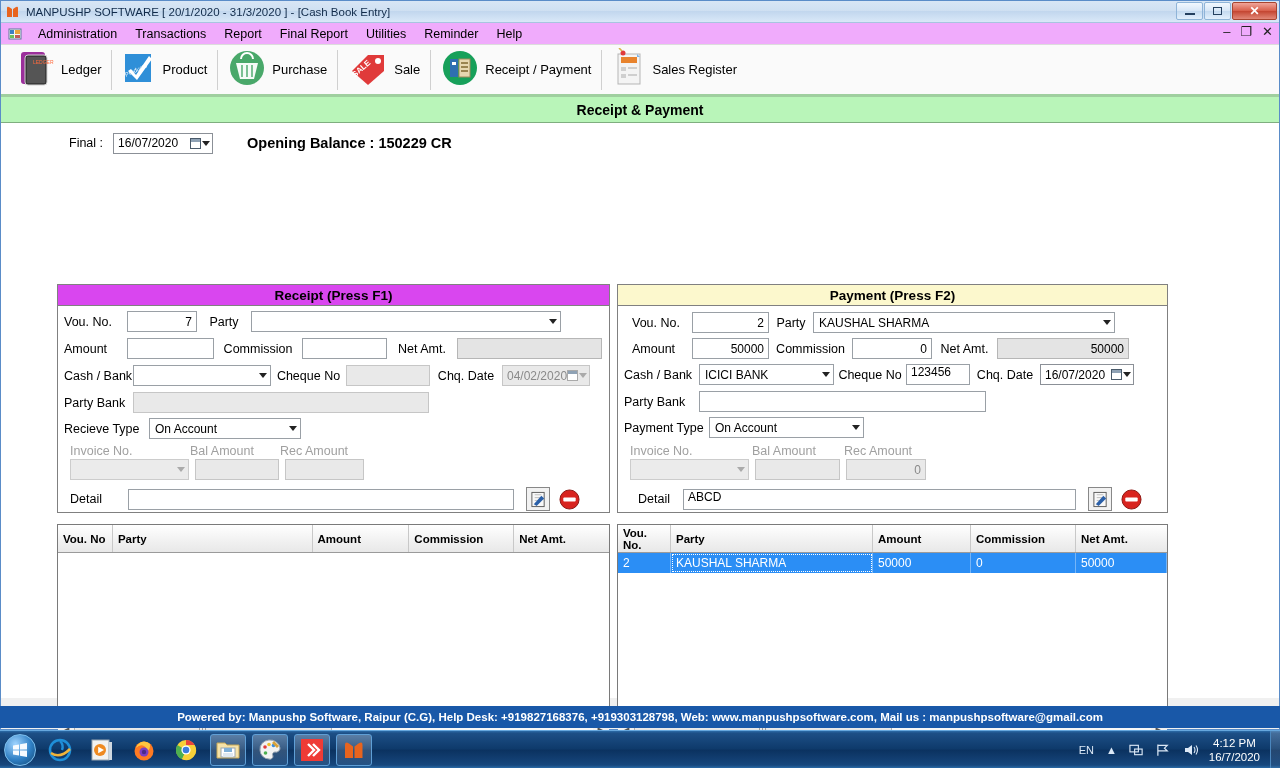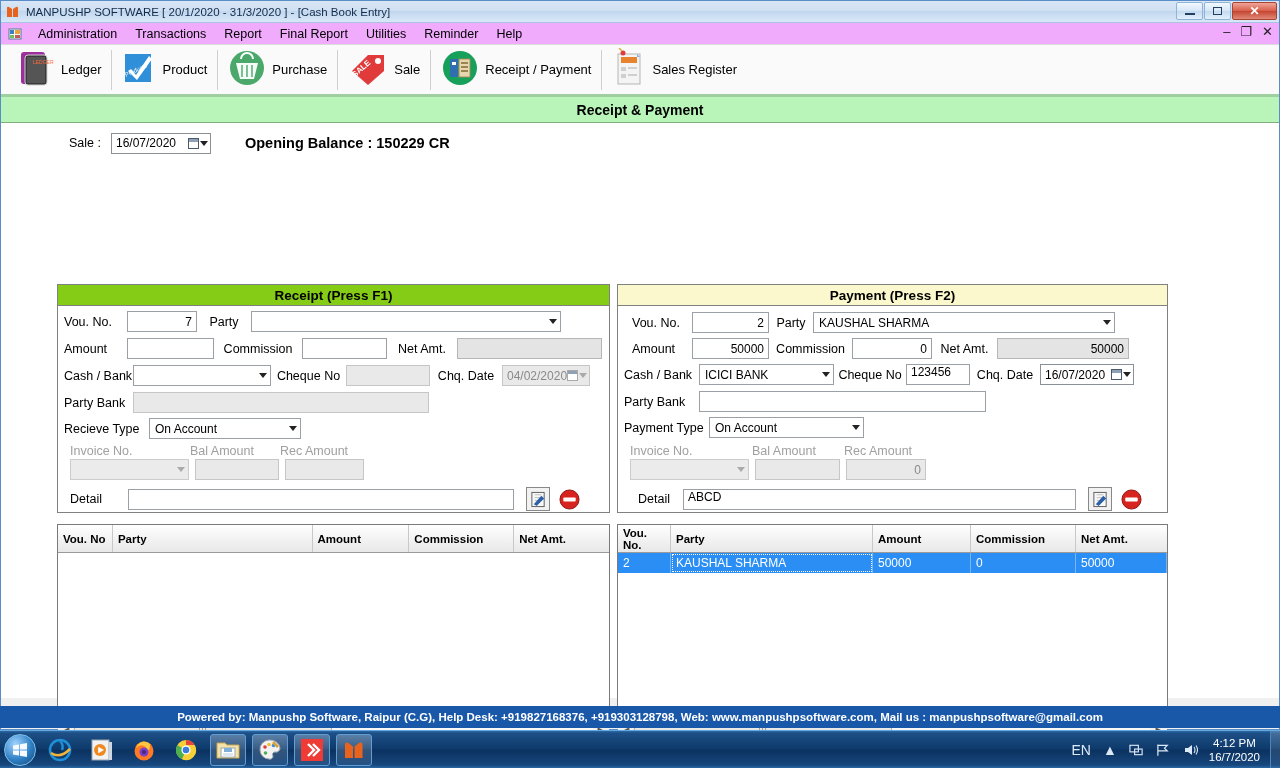--- a/index.html
+++ b/index.html
@@ -106,21 +106,21 @@
     width: 0; height: 0; border-left: 4px solid transparent; border-right: 4px solid transparent;
     border-top: 5px solid #222;
   }
 
   
   .panel { position: absolute; border: 1px solid #808080; background: #fff; }
   .panel-head {
     height: 21px; display: flex; align-items: center; justify-content: center;
     font-weight: bold; font-size: 13.5px; color: #000; border-bottom: 1px solid #808080;
   }
-  .panel-head.receipt { background: #84cc16; }
+  .panel-head.receipt { background: #d946ef; }
   .panel-head.payment { background: #fcf8cd; }
 
   .frow { position: absolute; display: flex; align-items: center; }
   input.tf, .tf {
     height: 21px; border: 1px solid #9aa0a6; background: #fff; font-size: 12px;
     padding: 0 4px; font-family: "Liberation Sans", sans-serif; color: #000;
     outline: none;
   }
   .tf.num { text-align: right; }
   .tf.ro { background: #e4e4e4; color: #000; border: 1px solid #b6b6b6; }
@@ -201,21 +201,21 @@
   }
   .tb-app {
     width: 36px; height: 32px; margin-left: 6px; display: flex; align-items: center;
     justify-content: center; flex: 0 0 auto;
   }
   .tb-app.boxed {
     border: 1px solid #5f9fd6; border-radius: 3px;
     background: linear-gradient(to bottom, rgba(255,255,255,.28), rgba(255,255,255,.06));
   }
   .tray { position: absolute; right: 0; top: 0; height: 38px; display: flex; align-items: center; }
-  .tray-item { color: #dce9f7; font-size: 14px; margin: 0 6px; display: flex; align-items: center; }
+  .tray-item { color: #dce9f7; font-size: 11px; margin: 0 6px; display: flex; align-items: center; }
   .clock { color: #fff; font-size: 11.5px; text-align: center; line-height: 14px; margin: 0 10px 0 4px; }
   .show-desktop { width: 10px; height: 38px; border-left: 1px solid #4a86bd;
                   background: linear-gradient(to bottom, rgba(255,255,255,.18), rgba(255,255,255,.03)); }
 </style>
 </head>
 <body>
 
 <div id="app-window">
 
   <div id="titlebar">
@@ -346,21 +346,21 @@
       <span class="tb-label">Sales Register</span>
     </div>
 
   </div>
 
   <div id="page-banner">Receipt &amp; Payment</div>
 
   <div id="content">
 
     <div id="date-row">
-      <span class="lbl">Sale :</span>
+      <span class="lbl">Final :</span>
       <span class="datebox">
         <span>16/07/2020</span>
         <span class="cal">
           <span class="cal-glyph"></span>
           <span class="caret-down"></span>
         </span>
       </span>
       <span class="opening-balance">Opening Balance : 150229 CR</span>
     </div>
 

